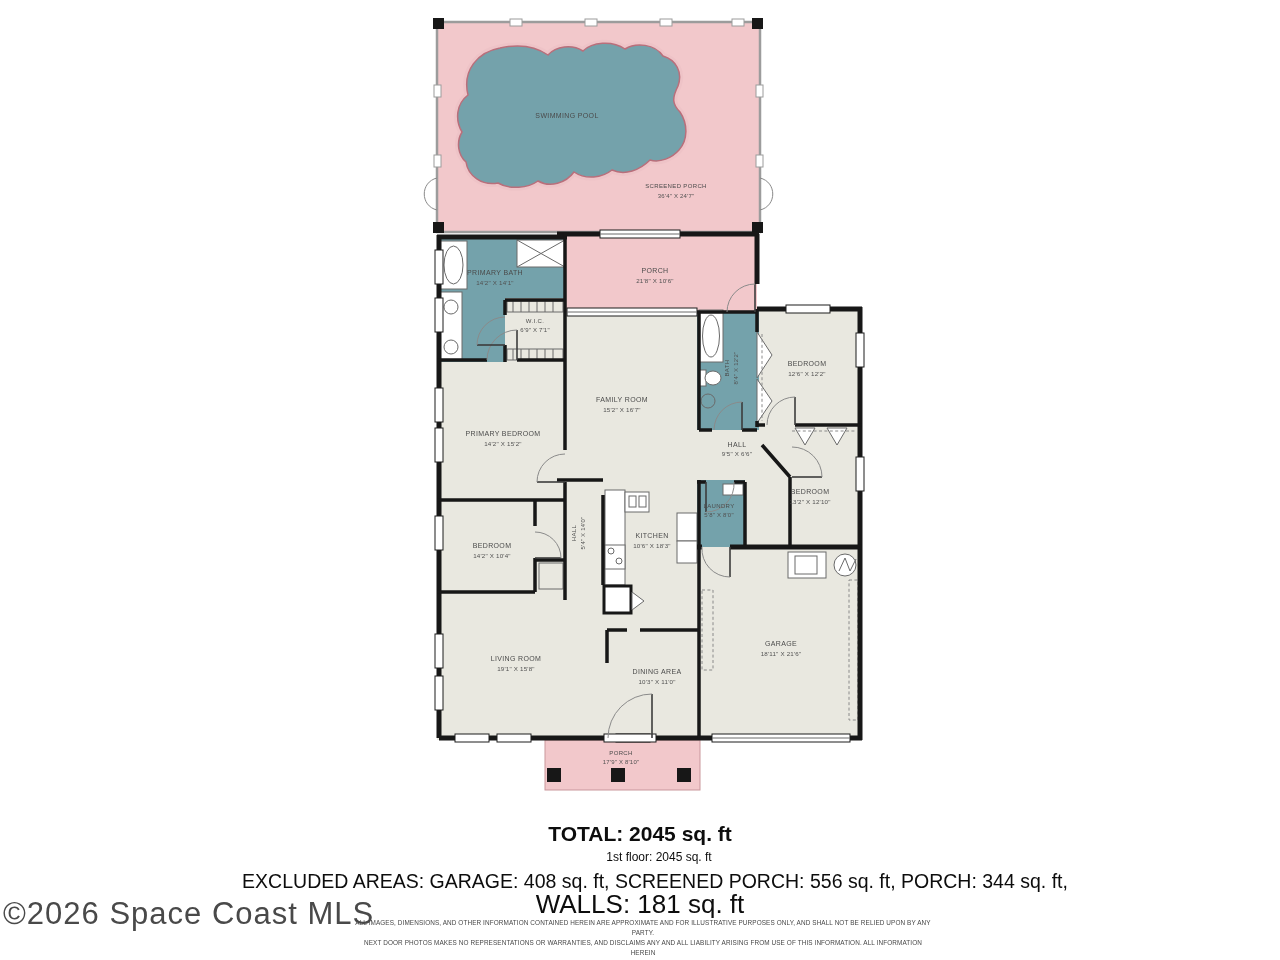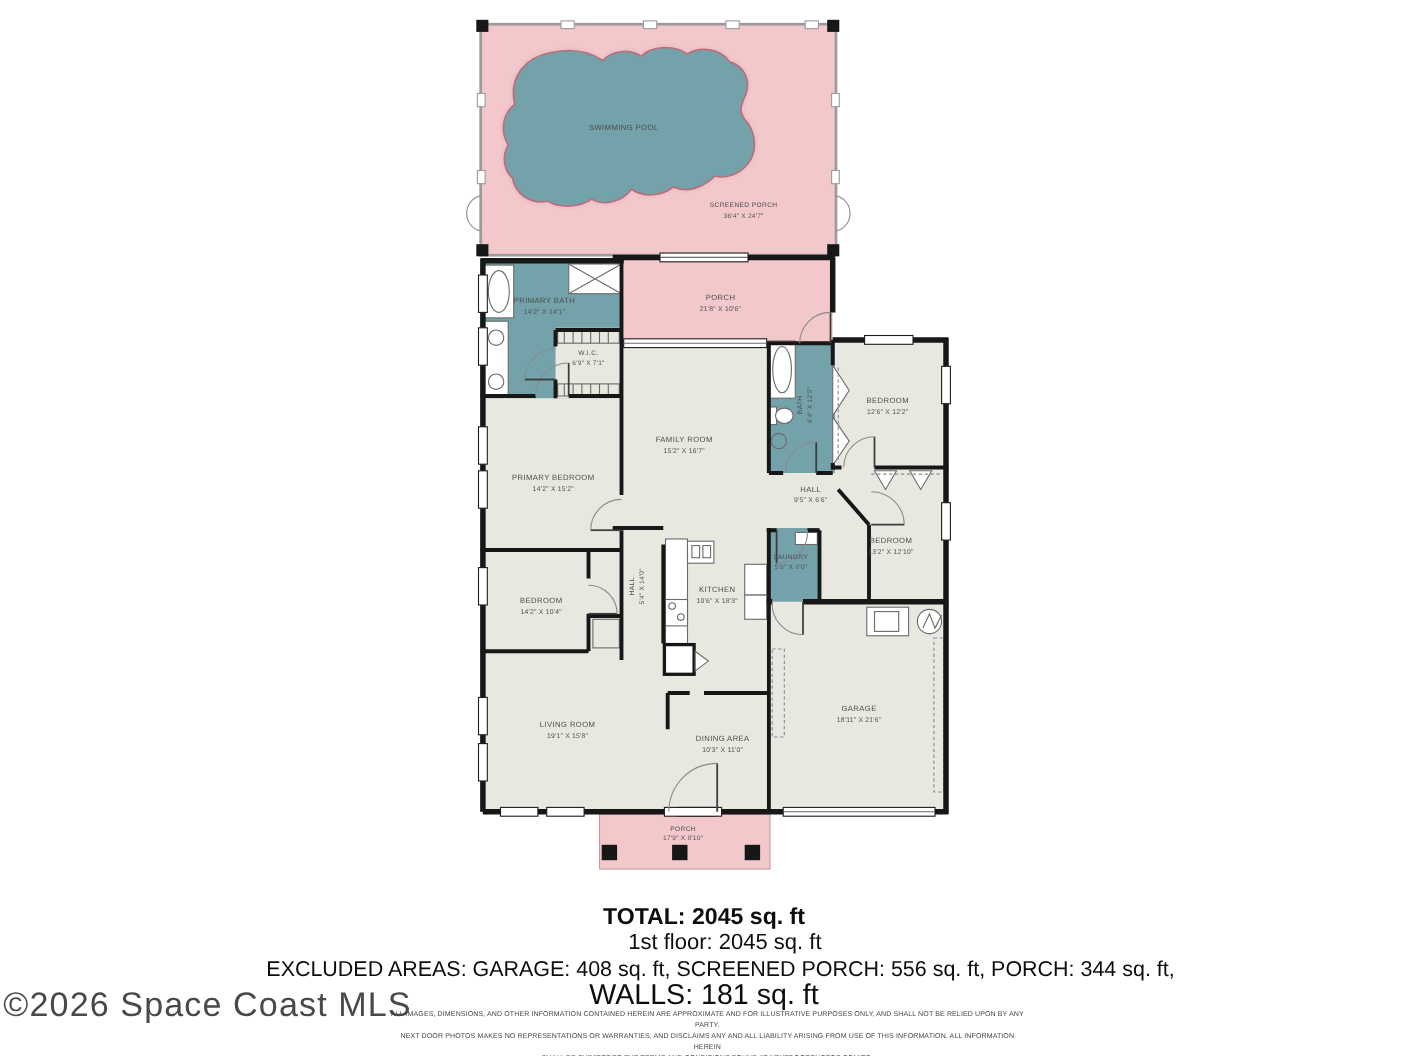--- a/index.html
+++ b/index.html
@@ -13,21 +13,21 @@
   .w35{stroke:#171717;stroke-width:3.5;fill:none;}
   .fx{fill:#fff;stroke:#6a6a6a;stroke-width:1;}
   .fx2{fill:none;stroke:#6a6a6a;stroke-width:1;}
   .door{fill:none;stroke:#8a8a8a;stroke-width:1;}
   .leaf{stroke:#3c3c3c;stroke-width:1.6;}
   .win{fill:#fff;stroke:#1c1c1c;stroke-width:1;}
   .dash{fill:none;stroke:#8a8a8a;stroke-width:1;stroke-dasharray:3 2.4;}
   .scr{fill:#fff;stroke:#9c9c9c;stroke-width:1;}
   .summary{position:absolute;top:822px;left:0;width:1280px;text-align:center;color:#0d0d0d;}
   .summary .l1{font-size:21px;font-weight:700;letter-spacing:0;line-height:24px;}
-  .summary .l2{font-size:20px;line-height:23px;padding-left:38px;}
+  .summary .l2{font-size:12px;line-height:23px;padding-left:38px;}
   .summary .l3{font-size:19.5px;line-height:24px;margin-left:30px;}
   .summary .l4{font-size:26px;line-height:22px;}
   .watermark{position:absolute;left:3px;top:896px;font-size:31px;color:#404040;
              letter-spacing:1px;opacity:.95;}
   .disclaimer{position:absolute;top:918px;left:50%;width:580px;margin-left:-287px;
               font-size:6.4px;line-height:1.55;color:#464646;text-align:center;letter-spacing:.1px;}
 </style>
 </head>
 <body>
 

